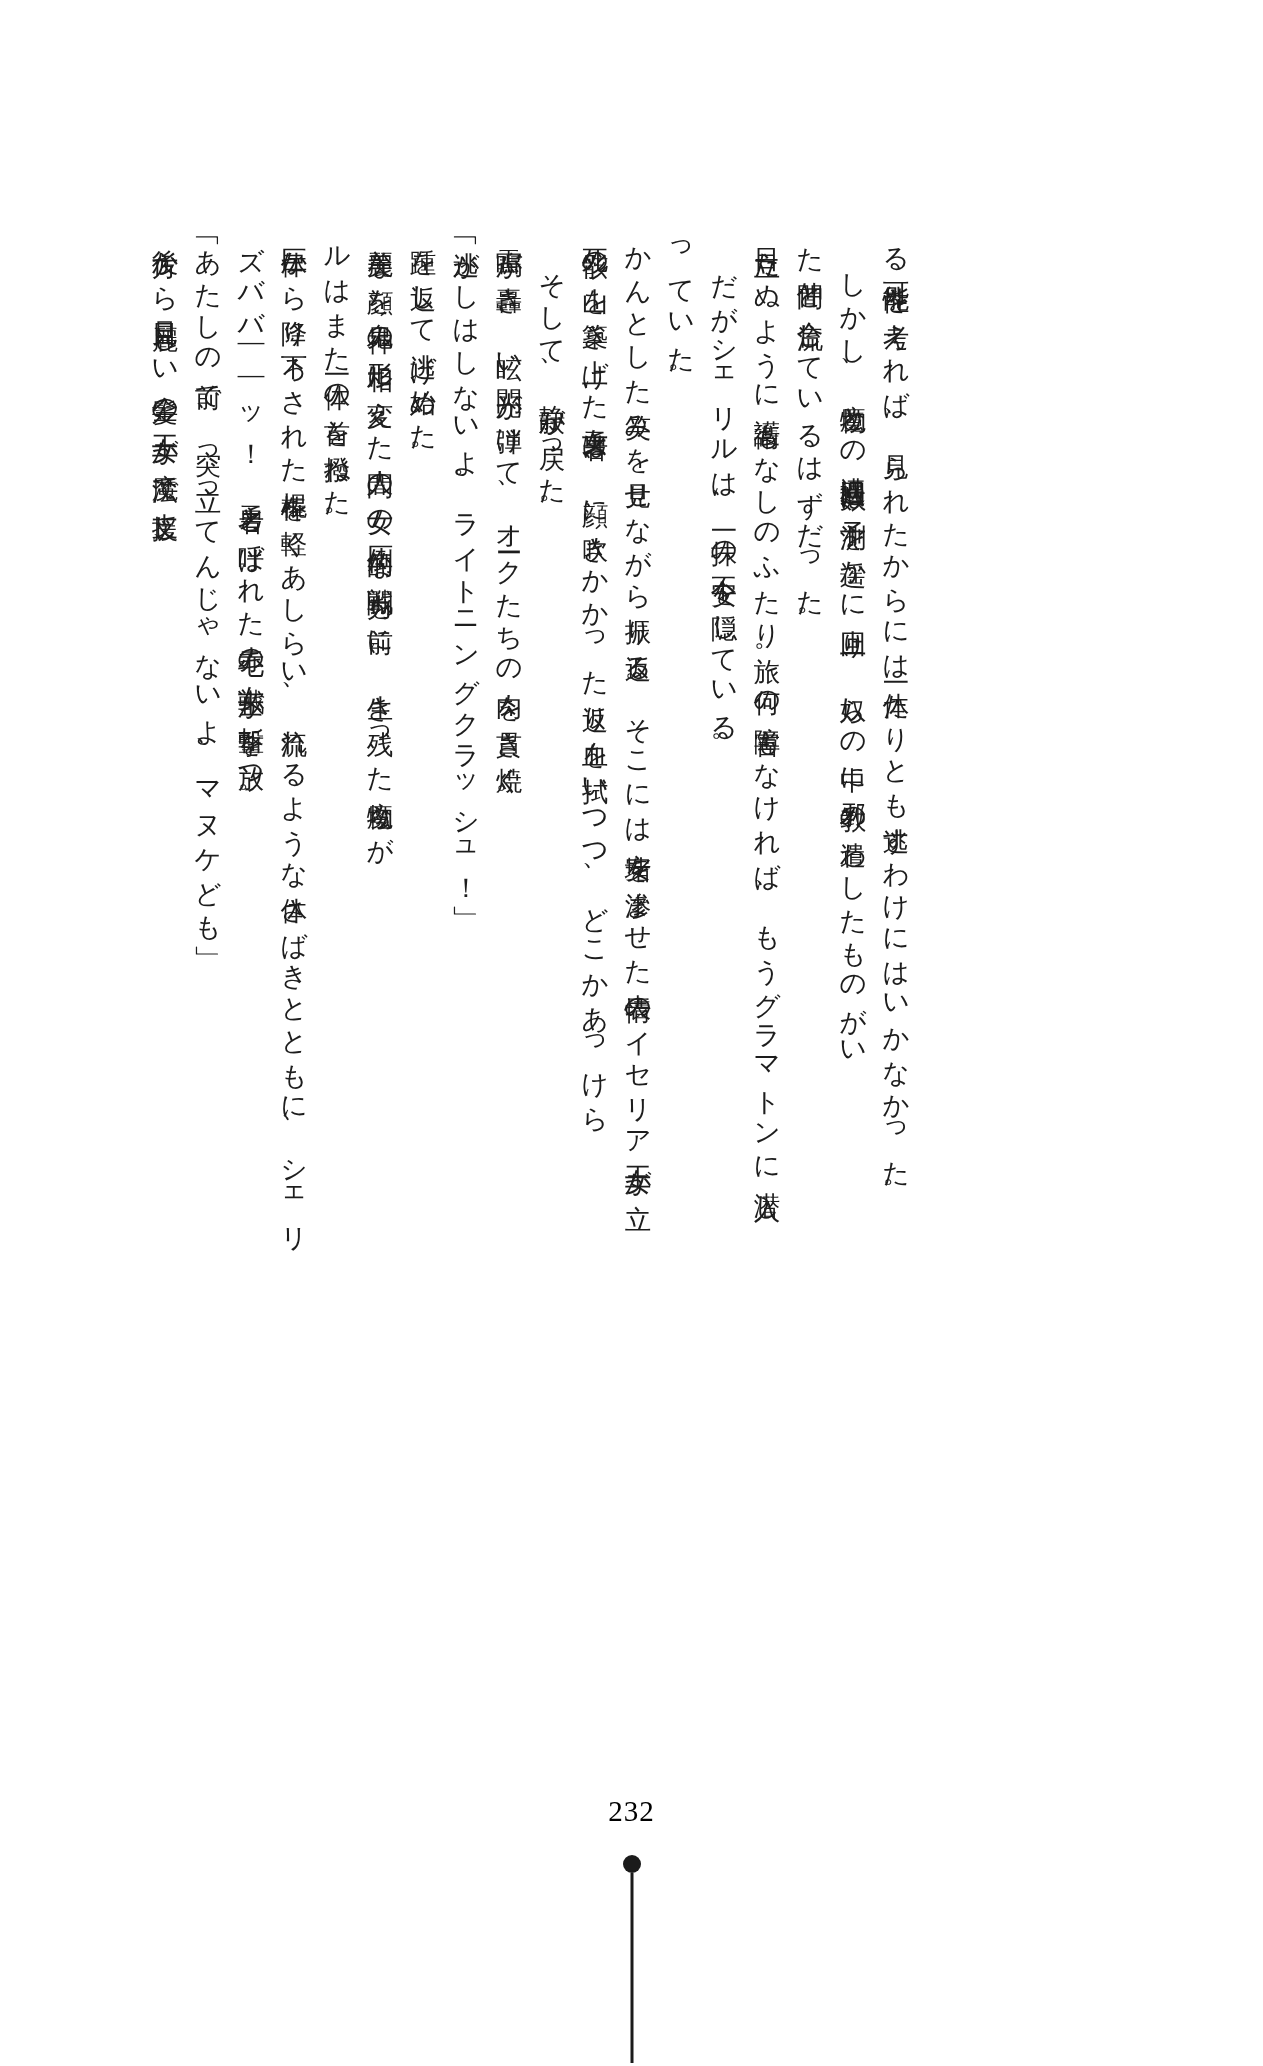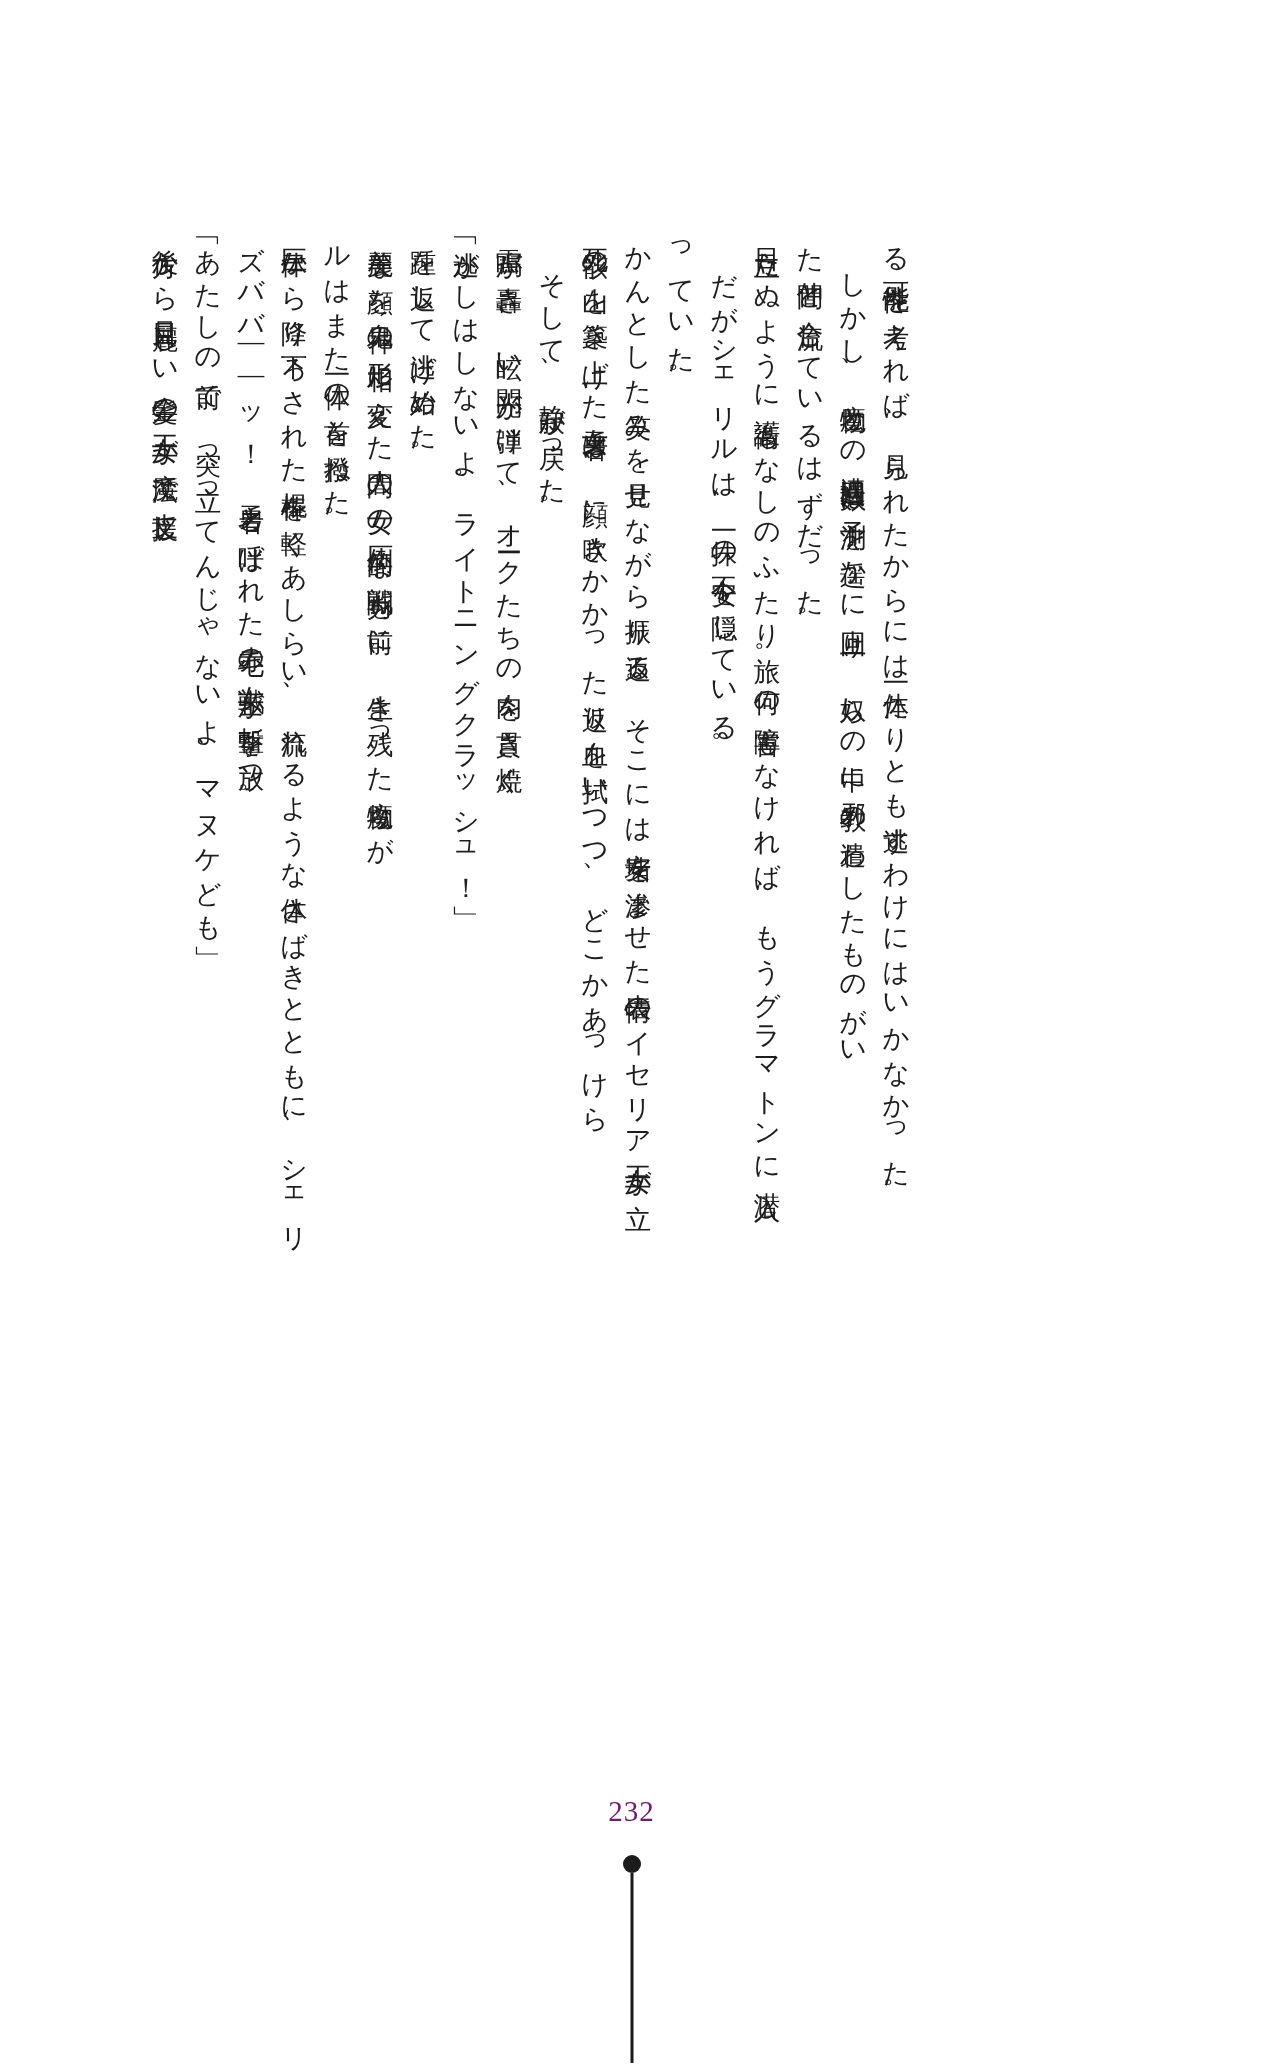--- a/index.html
+++ b/index.html
@@ -59,21 +59,21 @@
   }
 
   .page-number {
     position: absolute;
     left: 0;
     right: 0;
     top: 1795px;
     text-align: center;
     font-size: 29px;
     font-family: "Liberation Serif", "DejaVu Serif", serif;
-    color: #701a75;
+    color: #000000;
     letter-spacing: 1px;
   }
 
   .footer-mark {
     position: absolute;
     left: 50%;
     top: 1855px;
     transform: translateX(-50%);
     width: 18px;
     height: 18px;

